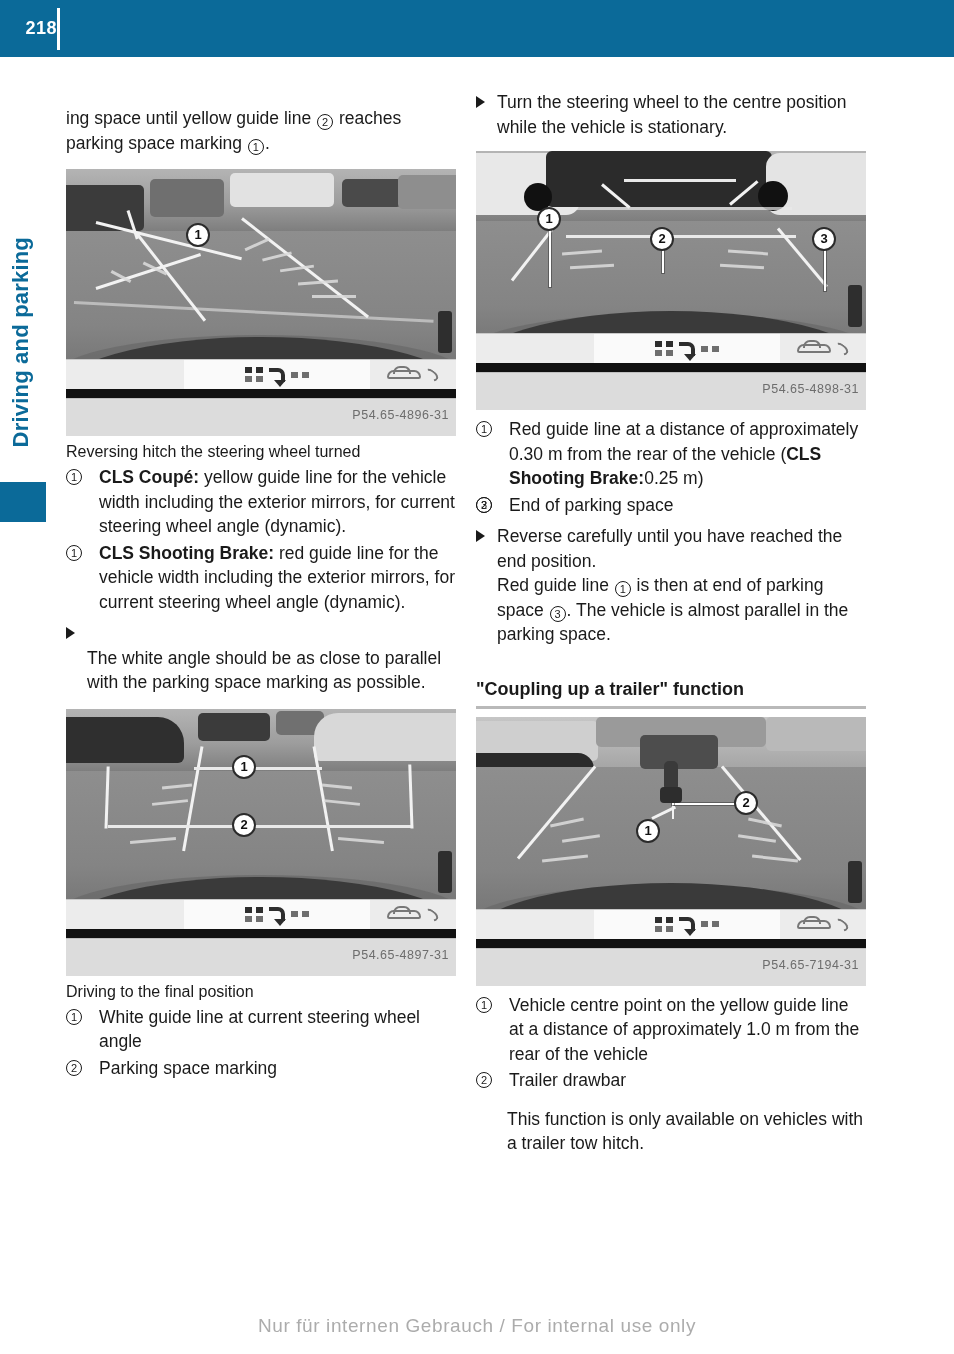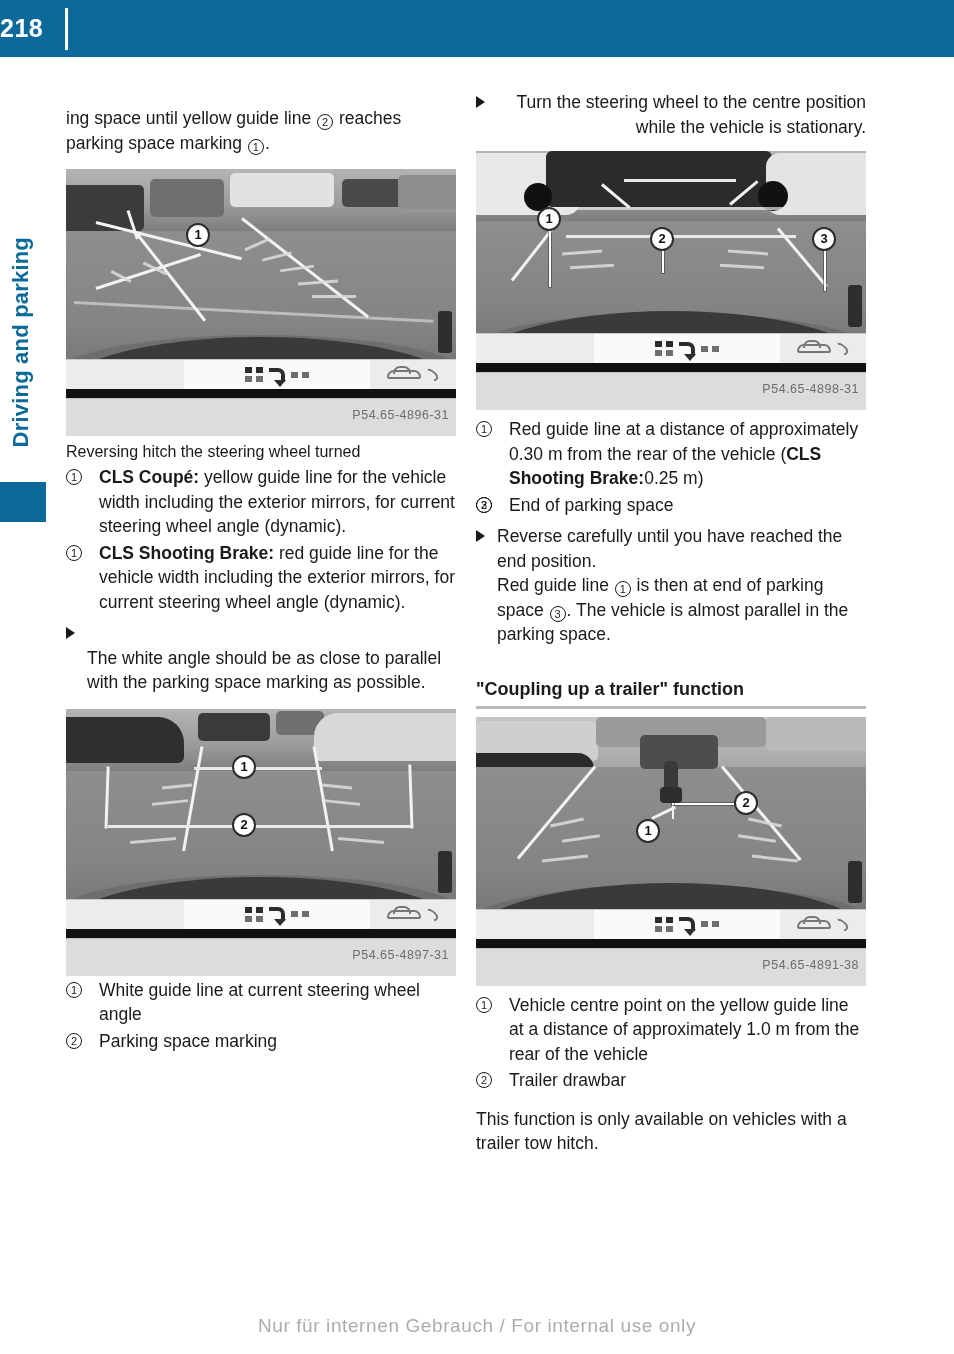--- a/index.html
+++ b/index.html
@@ -13,22 +13,22 @@
     overflow: hidden;
   }
 
   
   #header {
     position: absolute; left:0; top:0; width:954px; height:57px;
     background:#0b6a99;
     display:flex; align-items:center;
   }
   #page-num {
-    width:65px; text-align:left;
-    color:#fff; font-size:25px; font-weight:700; letter-spacing:0.5px;
+    width:57px; text-align:right;
+    color:#fff; font-size:18px; font-weight:700; letter-spacing:0.5px;
   }
   #header-divider { width:3px; height:42px; background:#fff; }
   #header-title {
     color:#fff; font-size:24px; font-weight:700;
     padding-left:21px; letter-spacing:0.1px;
   }
 
   
   #side-tab-text {
     position:absolute; left:-2px; top:205px;
@@ -353,34 +353,35 @@
           </div>
         </div>
       </div>
     </div>
     <div class="blackbar"></div>
     <div class="fig-cap-bar">
       <span class="fig-id">P54.65-4897-31</span>
     </div>
   </div>
 
+  <div class="caption">Driving to the final position</div>
 
   <div class="num-item">
     <span class="circ">1</span>
     <span>White guide line at current steering wheel angle</span>
   </div>
   <div class="num-item">
     <span class="circ">2</span>
     <span>Parking space marking</span>
   </div>
 </div>
 
 <div class="col" id="col-right">
 
-  <div class="arrow-item" style="margin-top:0;text-align:right;">
+  <div class="arrow-item" style="margin-top:0;">
     <span class="arrow"></span>
     <span>Turn the steering wheel to the centre position while the vehicle is stationary.</span>
   </div>
 
   <div class="figure" style="margin-top:12px;">
     <div class="fig-screen" style="height:212px;">
       <div class="sky-row" style="height:70px;"></div>
       <div class="car-shape" style="left:-14px;top:2px;width:118px;height:62px;background:#e8e8e8;border-radius:14px;"></div>
       <div class="car-shape" style="left:70px;top:0px;width:226px;height:56px;background:#2b2b2b;border-radius:6px;"></div>
       <div class="car-shape" style="left:290px;top:2px;width:116px;height:62px;background:#e4e4e4;border-radius:14px;"></div>
@@ -527,29 +528,29 @@
           <div class="carglyph">
             <div class="body"></div>
               <div class="roof"></div>
               <div class="wave"></div>
           </div>
         </div>
       </div>
     </div>
     <div class="blackbar"></div>
     <div class="fig-cap-bar">
-      <span class="fig-id">P54.65-4891-38</span>
+      <span class="fig-id">P54.65-7194-31</span>
     </div>
   </div>
 
   <div class="num-item" style="margin-top:7px;">
     <span class="circ">1</span>
     <span>Vehicle centre point on the yellow guide line at a distance of approximately 1.0 m from the rear of the vehicle</span>
   </div>
   <div class="num-item">
     <span class="circ">2</span>
     <span>Trailer drawbar</span>
   </div>
 
-  <p class="para" style="margin-top:14px;">This function is only available on vehicles with a trailer tow hitch.</p>
+  <p class="para" style="margin-top:14px;margin-left:31px;">This function is only available on vehicles with a trailer tow hitch.</p>
 </div>
 
 <div id="footer">Nur für internen Gebrauch / For internal use only</div>
 
 </body></html>

